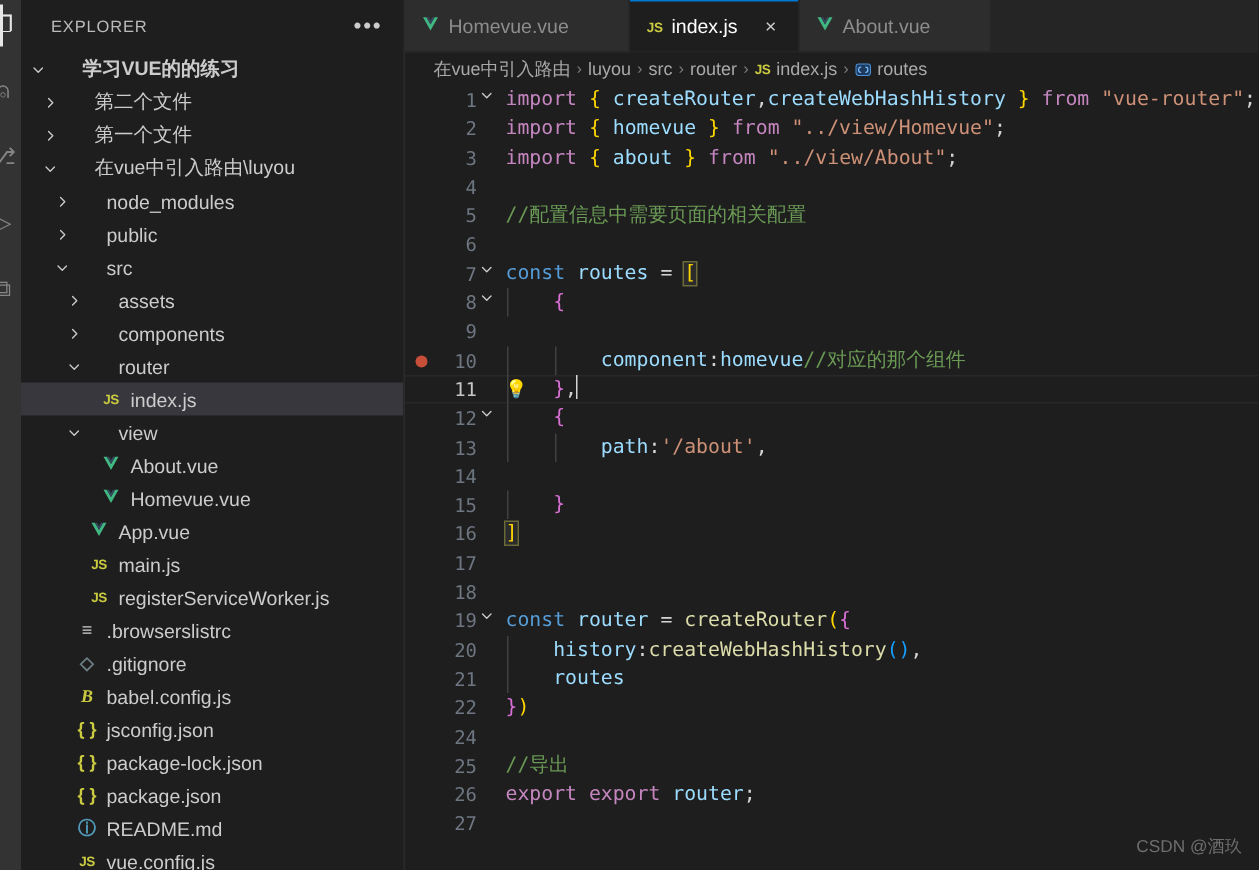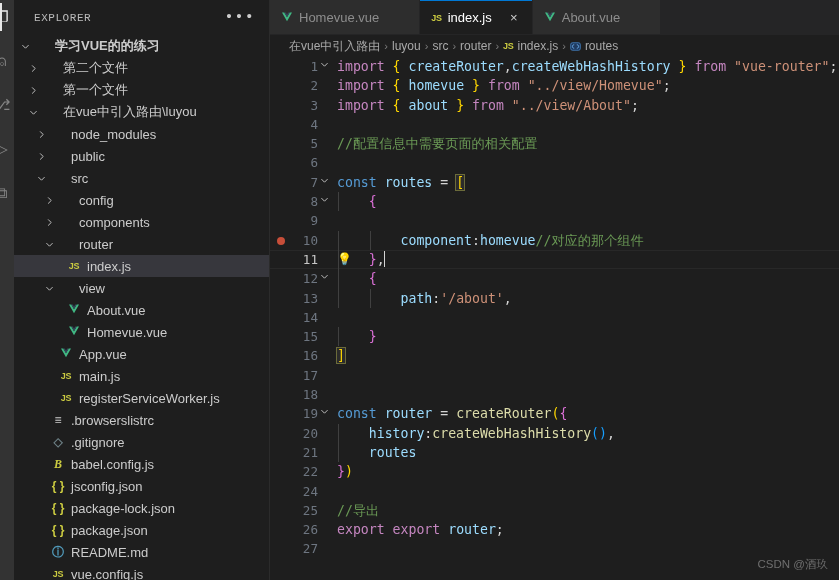--- a/index.html
+++ b/index.html
@@ -28,21 +28,21 @@
 
   
   .sidebar {
     width: 256px; flex: 0 0 256px; height: 580px;
     background: #1e1e1e; border-right: 1px solid #2b2b2b;
     position: relative; overflow: hidden;
   }
   .sb-header {
     height: 35px; display: flex; align-items: center;
     padding: 0 6px 0 20px; color: #bbbbbb;
-    font-size: 11px; letter-spacing: .55px; font-family: Liberation Mono, monospace;
+    font-size: 11px; letter-spacing: .55px;
   }
   .sb-title { flex: 1; }
   .sb-actions {
     color: #cccccc; font-size: 15px; letter-spacing: 1.2px;
     padding: 0 8px; line-height: 10px;
   }
   .tree { position: relative; }
   .row {
     height: 22px; display: flex; align-items: center;
     color: #cccccc; font-size: 13px; white-space: nowrap;
@@ -246,21 +246,21 @@
           <span class="ficon"></span>
           <span class="label">src</span>
         </div>
         <div class="row" style="padding-left: 28px;">
           <span class="twisty">
             <svg width="9" height="9" viewBox="0 0 16 16">
               <path d="M6 3l5 5-5 5" stroke="#cccccc" stroke-width="1.6" fill="none" stroke-linecap="round" stroke-linejoin="round"></path>
             </svg>
           </span>
           <span class="ficon"></span>
-          <span class="label">config</span>
+          <span class="label">assets</span>
         </div>
         <div class="row" style="padding-left: 28px;">
           <span class="twisty">
             <svg width="9" height="9" viewBox="0 0 16 16">
               <path d="M6 3l5 5-5 5" stroke="#cccccc" stroke-width="1.6" fill="none" stroke-linecap="round" stroke-linejoin="round"></path>
             </svg>
           </span>
           <span class="ficon"></span>
           <span class="label">components</span>
         </div>

